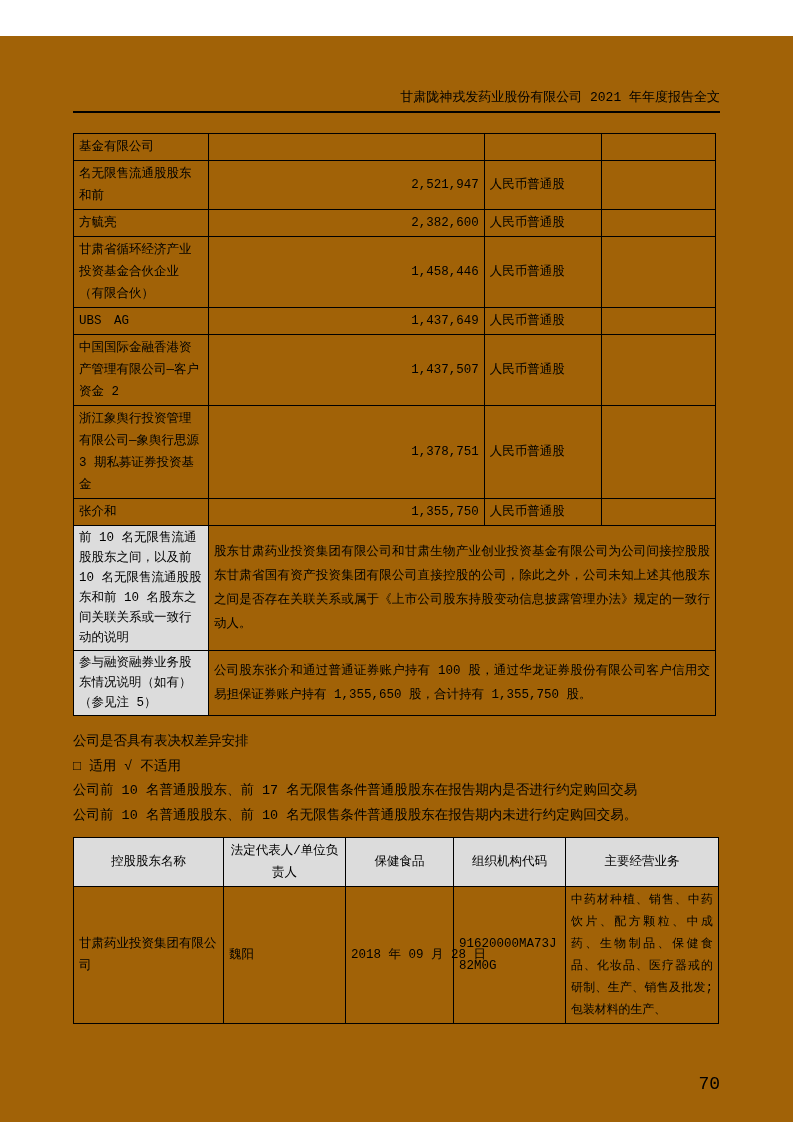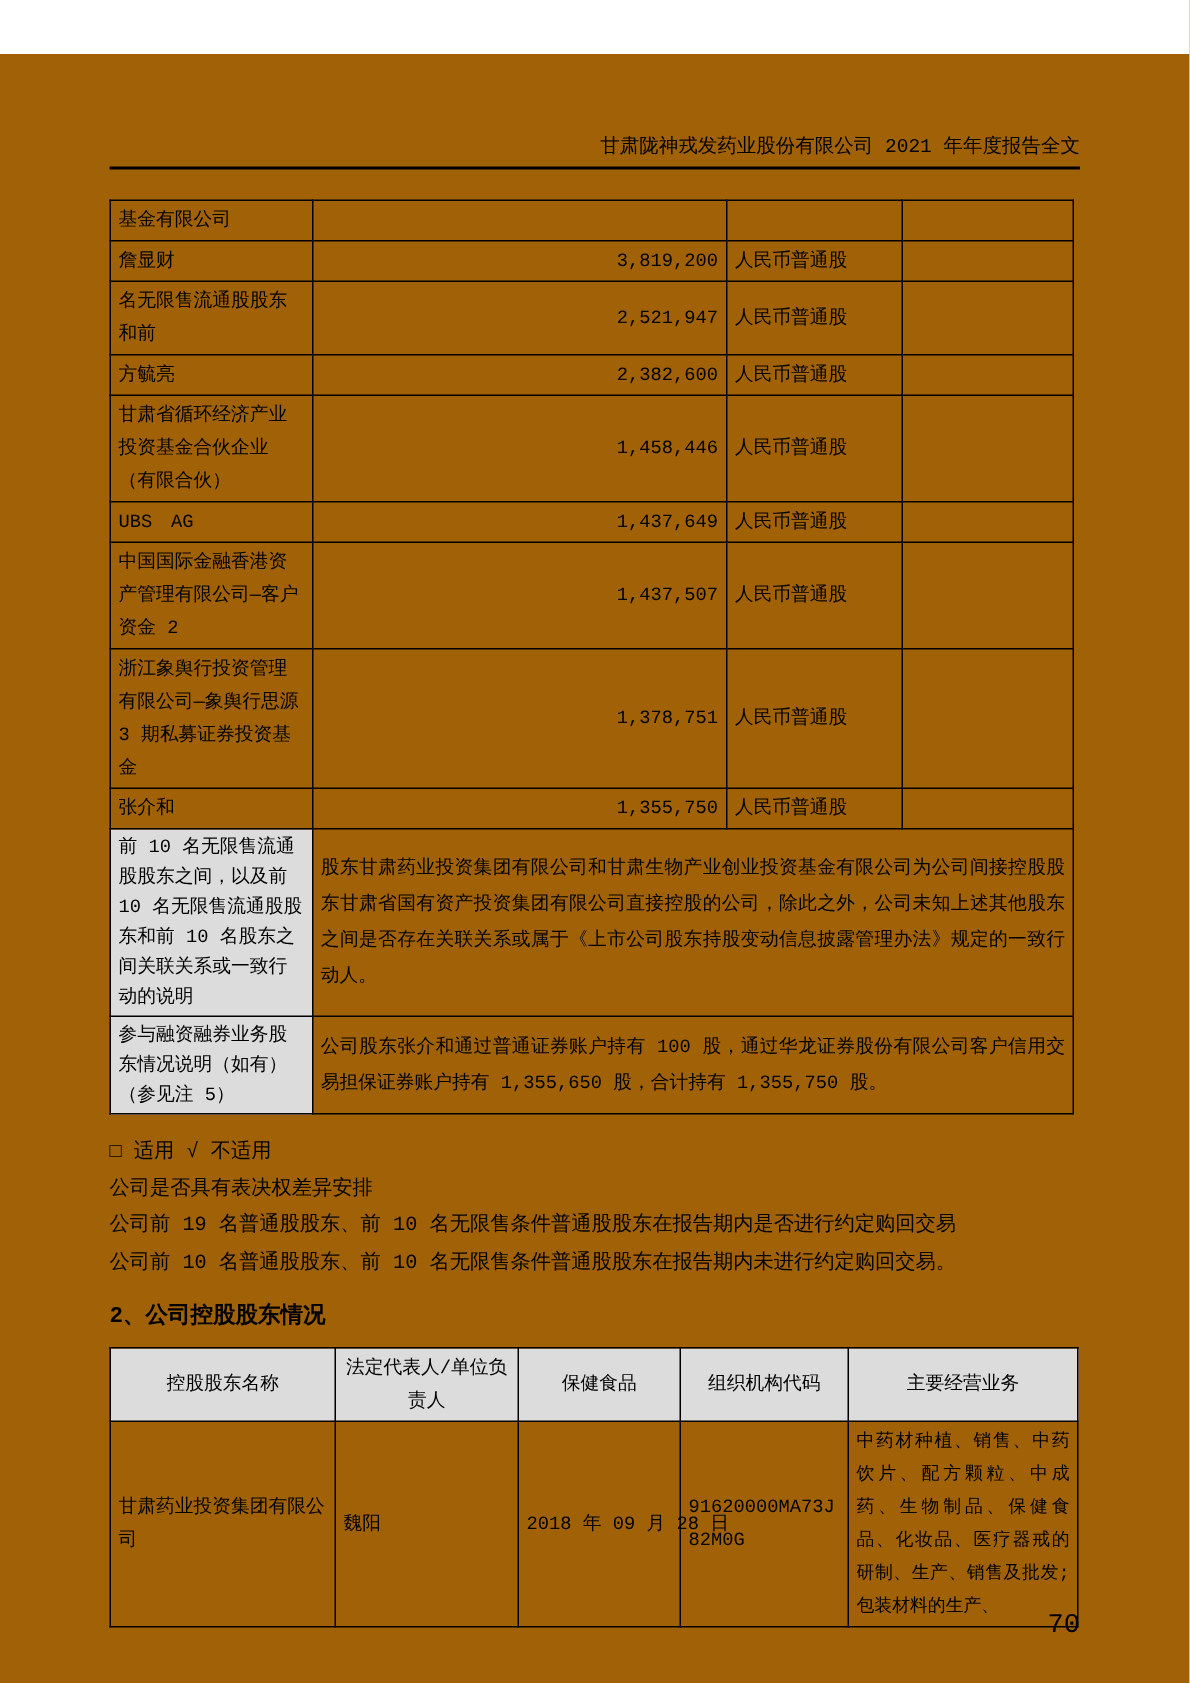--- a/index.html
+++ b/index.html
@@ -100,26 +100,20 @@
         <col class="col-blank">
       </colgroup>
     <tbody>
         <tr>
       <td>基金有限公司</td>
       <td class="num"></td>
       <td></td>
       <td></td>
     </tr>
     <tr class="h27">
-      <td>詹显财</td>
-      <td class="num">3,819,200</td>
-      <td>人民币普通股</td>
-      <td></td>
-    </tr>
-    <tr class="h27">
       <td>名无限售流通股股东和前</td>
       <td class="num">2,521,947</td>
       <td>人民币普通股</td>
       <td></td>
     </tr>
     <tr class="h27">
       <td>方毓亮</td>
       <td class="num">2,382,600</td>
       <td>人民币普通股</td>
       <td></td>
@@ -159,27 +153,26 @@
       <td class="note" colspan="3">股东甘肃药业投资集团有限公司和甘肃生物产业创业投资基金有限公司为公司间接控股股东甘肃省国有资产投资集团有限公司直接控股的公司，除此之外，公司未知上述其他股东之间是否存在关联关系或属于《上市公司股东持股变动信息披露管理办法》规定的一致行动人。</td>
     </tr>
     <tr>
       <td class="label">参与融资融券业务股东情况说明（如有）（参见注 5）</td>
       <td class="note" colspan="3">公司股东张介和通过普通证券账户持有 100 股，通过华龙证券股份有限公司客户信用交易担保证券账户持有 1,355,650 股，合计持有 1,355,750 股。</td>
     </tr>
   </tbody>
     </table>
 
   <div class="paras">
+    <p>公司是否具有表决权差异安排</p>
     <p>□ 适用 √ 不适用</p>
-    <p>公司是否具有表决权差异安排</p>
-    <p>公司前 19 名普通股股东、前 10 名无限售条件普通股股东在报告期内是否进行约定购回交易</p>
+    <p>公司前 10 名普通股股东、前 17 名无限售条件普通股股东在报告期内是否进行约定购回交易</p>
     <p>公司前 10 名普通股股东、前 10 名无限售条件普通股股东在报告期内未进行约定购回交易。</p>
   </div>
 
-  <div class="sec-title">2、公司控股股东情况</div>
 
 
   <table class="t2">
     <colgroup>
         <col class="t2c1">
         <col class="t2c2">
         <col class="t2c3">
         <col class="t2c4">
         <col class="t2c5">
       </colgroup>

